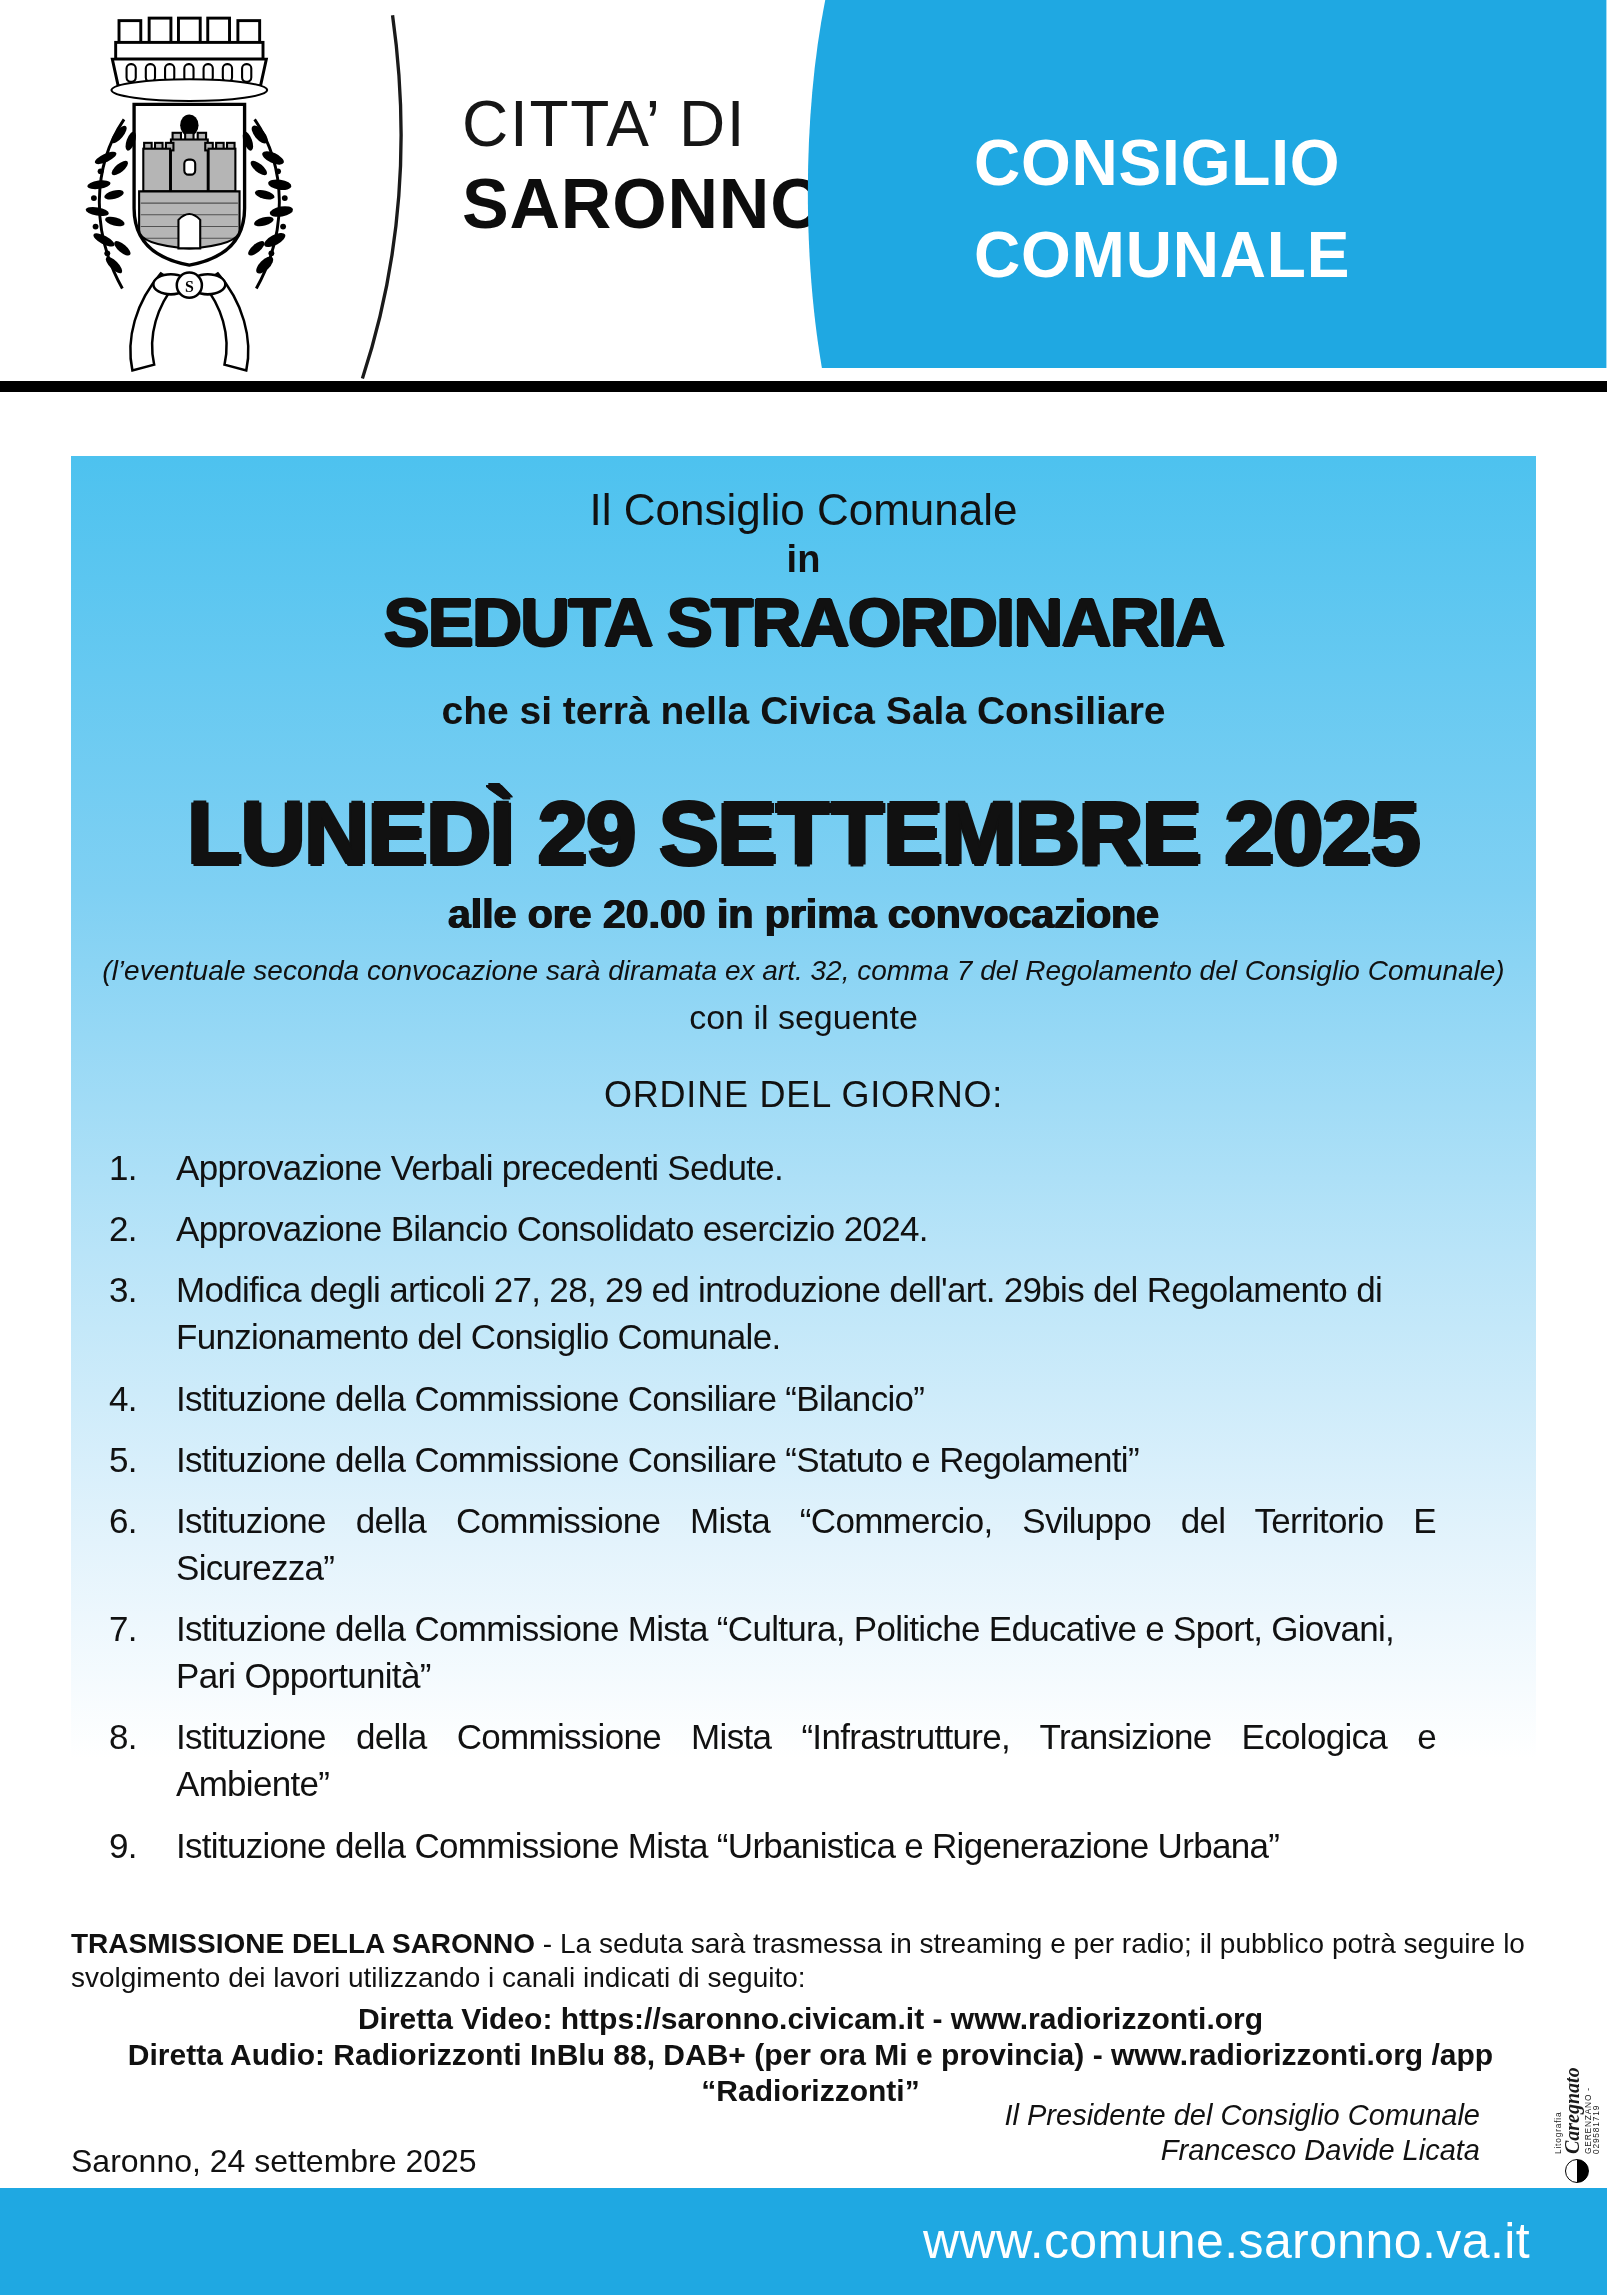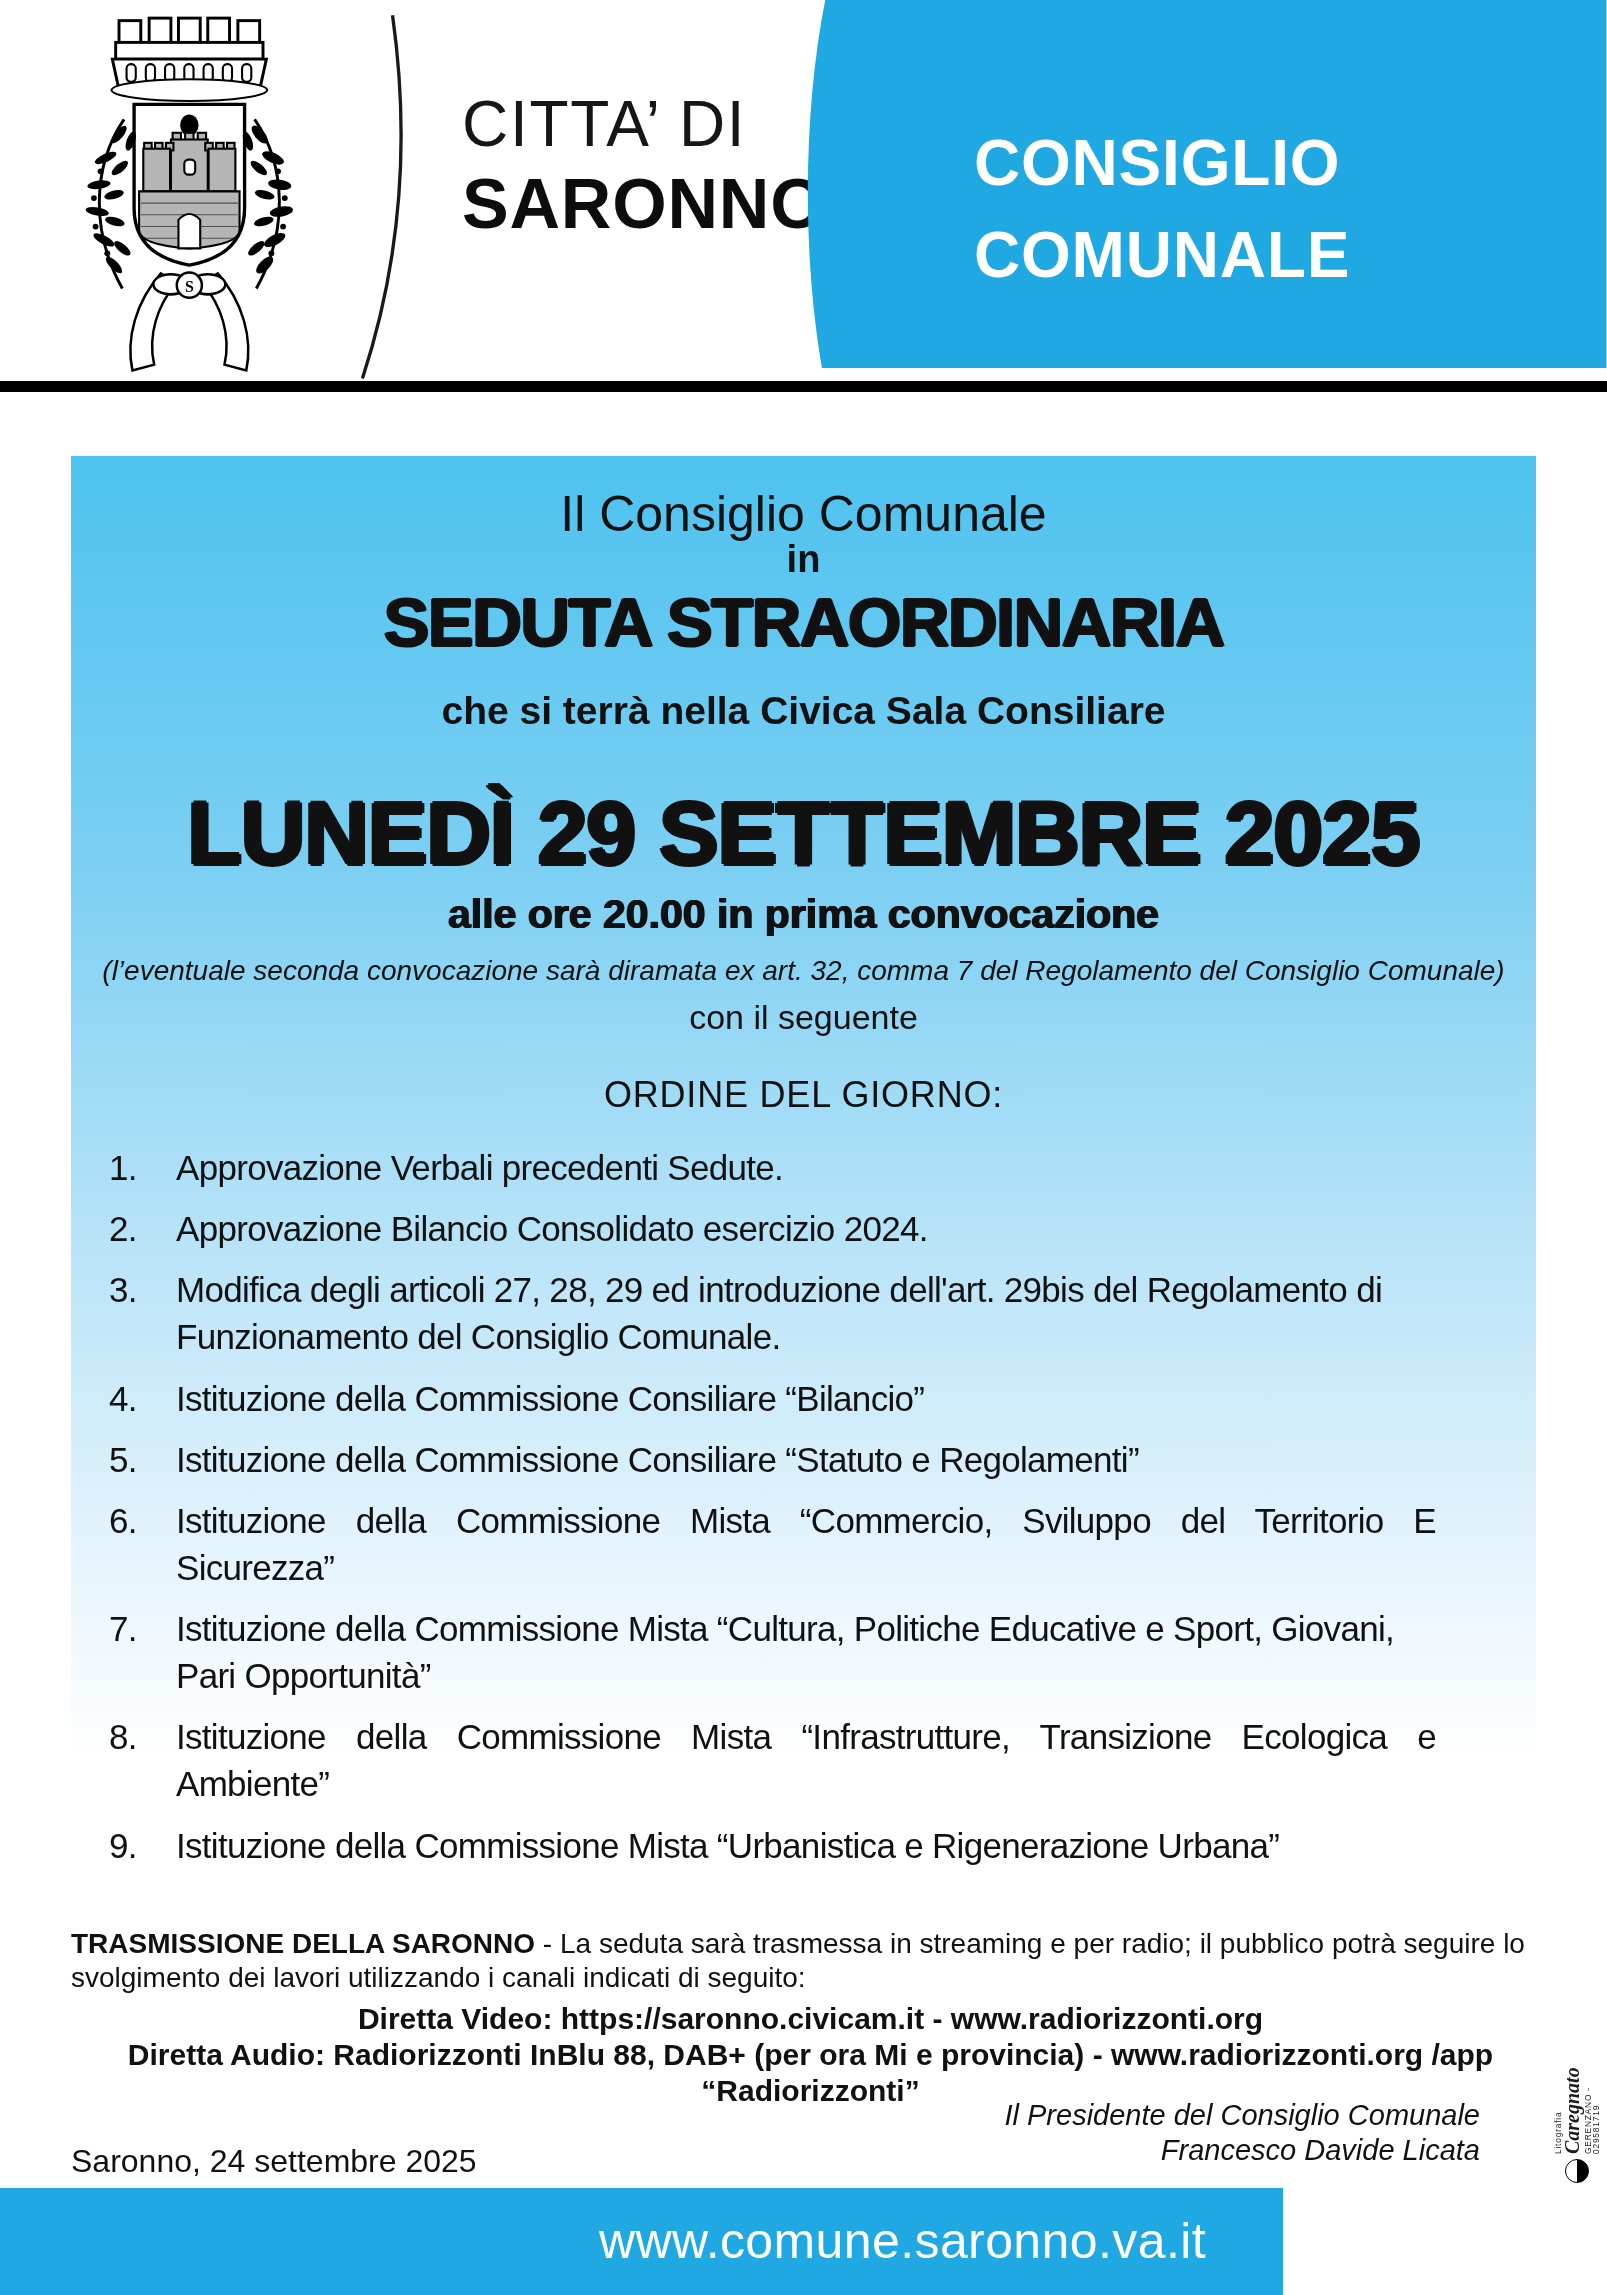--- a/index.html
+++ b/index.html
@@ -18,21 +18,21 @@
 
   
   #panel{
     left:71px;top:456px;width:1465px;height:1448px;
     background:linear-gradient(180deg,#4dc2ef 0%,#7fd0f3 30%,#b9e4f8 55%,#e3f3fc 75%,#ffffff 90%,#ffffff 100%);
   }
   #panel .c{left:0;width:1465px;text-align:center;}
   .fat{text-shadow:1.3px 0 0 currentColor,-1.3px 0 0 currentColor,0 1px 0 currentColor,0 -1px 0 currentColor;}
   .fatter{text-shadow:2.2px 0 0 currentColor,-2.2px 0 0 currentColor,0 1.7px 0 currentColor,0 -1.7px 0 currentColor;}
   .fat-sm{text-shadow:0.8px 0 0 currentColor,-0.8px 0 0 currentColor;}
-  #intro1{top:28.5px;font-size:50px;}
+  #intro1{top:28.5px;font-size:44px;}
   #intro2{top:82px;font-size:38px;font-weight:bold;}
   #session-title{top:127px;font-size:69px;font-weight:bold;letter-spacing:-1.7px;}
   #loc1{top:233px;font-size:39px;font-weight:bold;}
   #loc2{top:280px;font-size:39px;}
   #date-title{top:326px;font-size:89px;font-weight:bold;letter-spacing:-0.8px;}
   #time-line{top:435px;font-size:41px;font-weight:bold;}
   #note-line{top:499px;font-size:28px;font-style:italic;}
   #following-line{top:542px;font-size:34px;}
   #agenda-title{top:618px;font-size:36px;letter-spacing:0.8px;}
   #agenda-list{top:688px;left:0;width:1465px;margin:0;padding:0;list-style:none;}
@@ -53,21 +53,21 @@
     left:1550px;top:2183px;width:126px;height:54px;
     transform:rotate(-90deg);transform-origin:0 0;
     display:flex;align-items:center;gap:5px;color:#1a1a1a;
   }
   #printer-mark .ball{width:22px;height:22px;border:1.7px solid #000;border-radius:50%;
     background:linear-gradient(0deg,#000 50%,#fff 50%);flex:0 0 auto;}
   #printer-mark .lines{line-height:1;}
   #printer-line1{font-size:8.4px;letter-spacing:0.8px;}
   #printer-name{font-size:20px;font-weight:bold;font-style:italic;font-family:"Liberation Serif","DejaVu Serif",serif;}
   #printer-line2{font-size:8.4px;letter-spacing:0.8px;margin-top:1.7px;}
-  #bottom-bar{left:0;top:2188px;width:1283px;height:107px;background:#1fa8e2;}
+  #bottom-bar{left:0;top:2188px;width:1607px;height:107px;background:#1fa8e2;}
   #website{position:absolute;right:77px;top:0;line-height:107px;font-size:50px;color:#ffffff;letter-spacing:0.4px;}
 </style>
 </head>
 <body>
 
 <div id="page">
 
   <div>
 
     <svg class="abs" style="left:42px;top:6.7px;width:293px;height:373px" viewBox="0 0 350 445">

